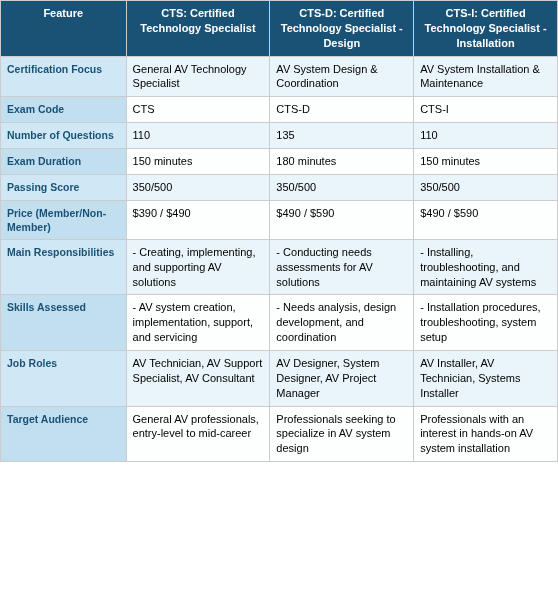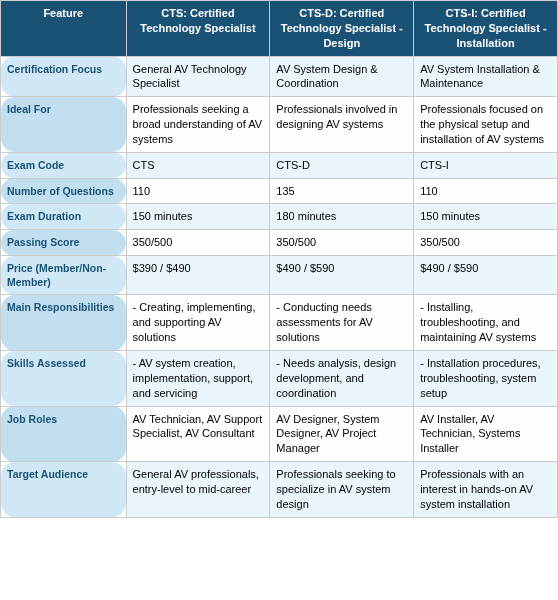--- a/index.html
+++ b/index.html
@@ -31,21 +31,20 @@
     }
     thead th:not(:first-child) {
       width: 126px;
     }
     .feature-col {
       background-color: #d6eaf8;
       font-weight: bold;
       color: #1a5276;
       font-size: 10.5px;
       width: 110px;
-      border-radius: 14px;
     }
     tr:nth-child(odd) td:not(.feature-col) {
       background-color: #eaf4fb;
     }
     tr:nth-child(even) td:not(.feature-col) {
       background-color: #fdfefe;
     }
     tr:nth-child(odd) .feature-col {
       background-color: #d0e8f5;
     }
@@ -64,26 +63,20 @@
       <th>CTS-D: Certified Technology Specialist - Design</th>
       <th>CTS-I: Certified Technology Specialist - Installation</th>
     </tr>
   </thead>
   <tbody id="table-body">
   <tr>
         <td class="feature-col">Certification Focus</td>
         <td>General AV Technology Specialist</td>
         <td>AV System Design &amp; Coordination</td>
         <td>AV System Installation &amp; Maintenance</td>
-      </tr>
-      <tr>
-        <td class="feature-col">Ideal For</td>
-        <td>Professionals seeking a broad understanding of AV systems</td>
-        <td>Professionals involved in designing AV systems</td>
-        <td>Professionals focused on the physical setup and installation of AV systems</td>
       </tr>
       <tr>
         <td class="feature-col">Exam Code</td>
         <td>CTS</td>
         <td>CTS-D</td>
         <td>CTS-I</td>
       </tr>
       <tr>
         <td class="feature-col">Number of Questions</td>
         <td>110</td>

